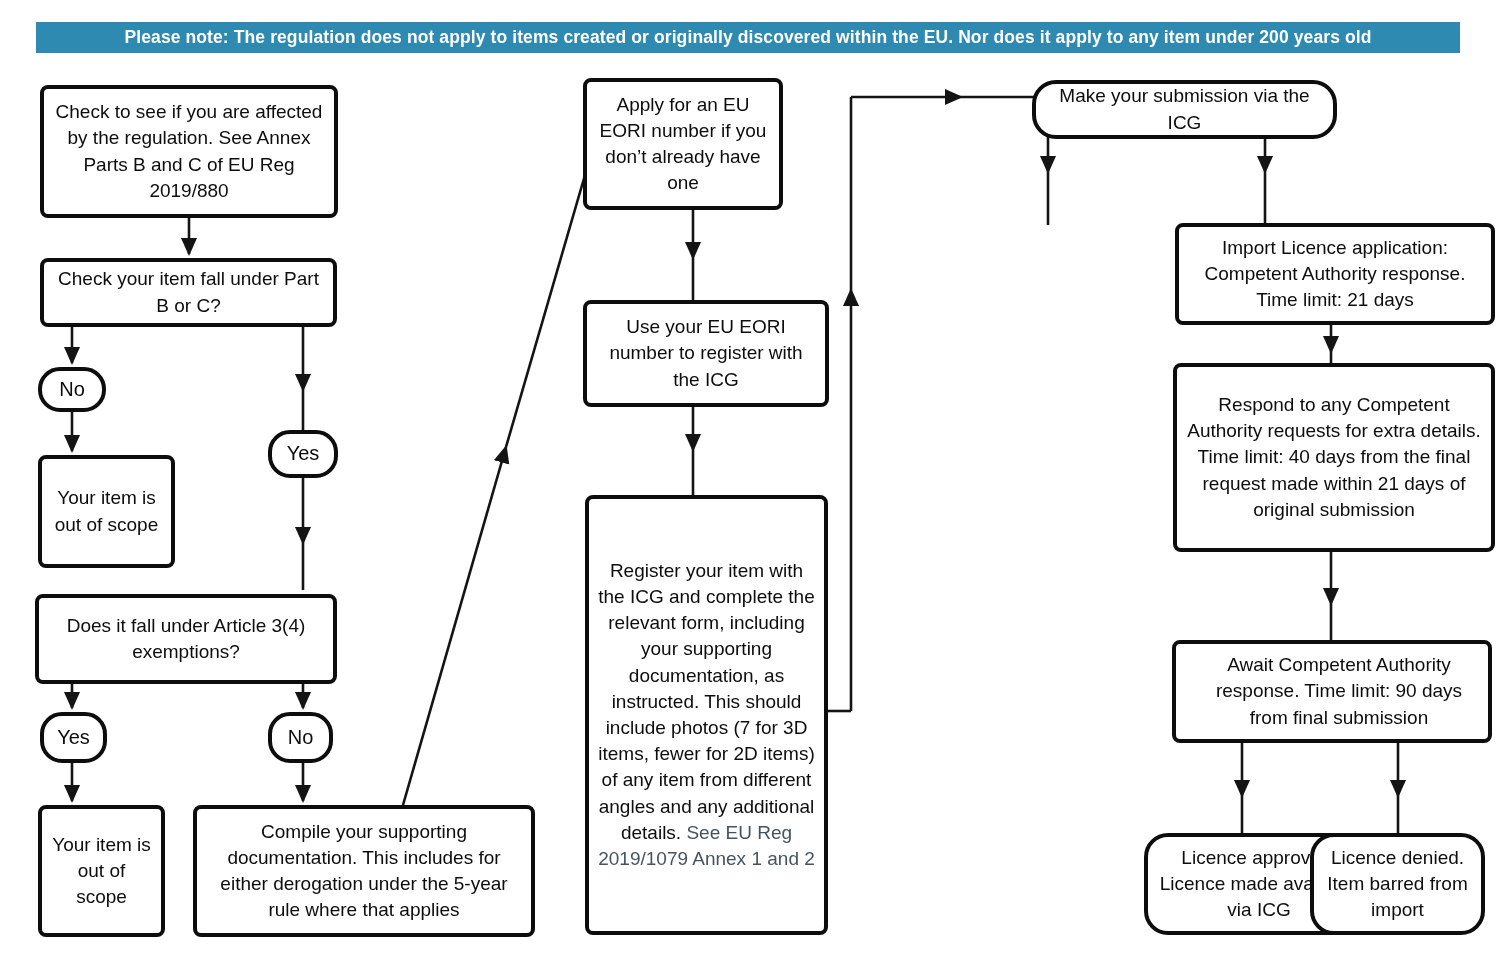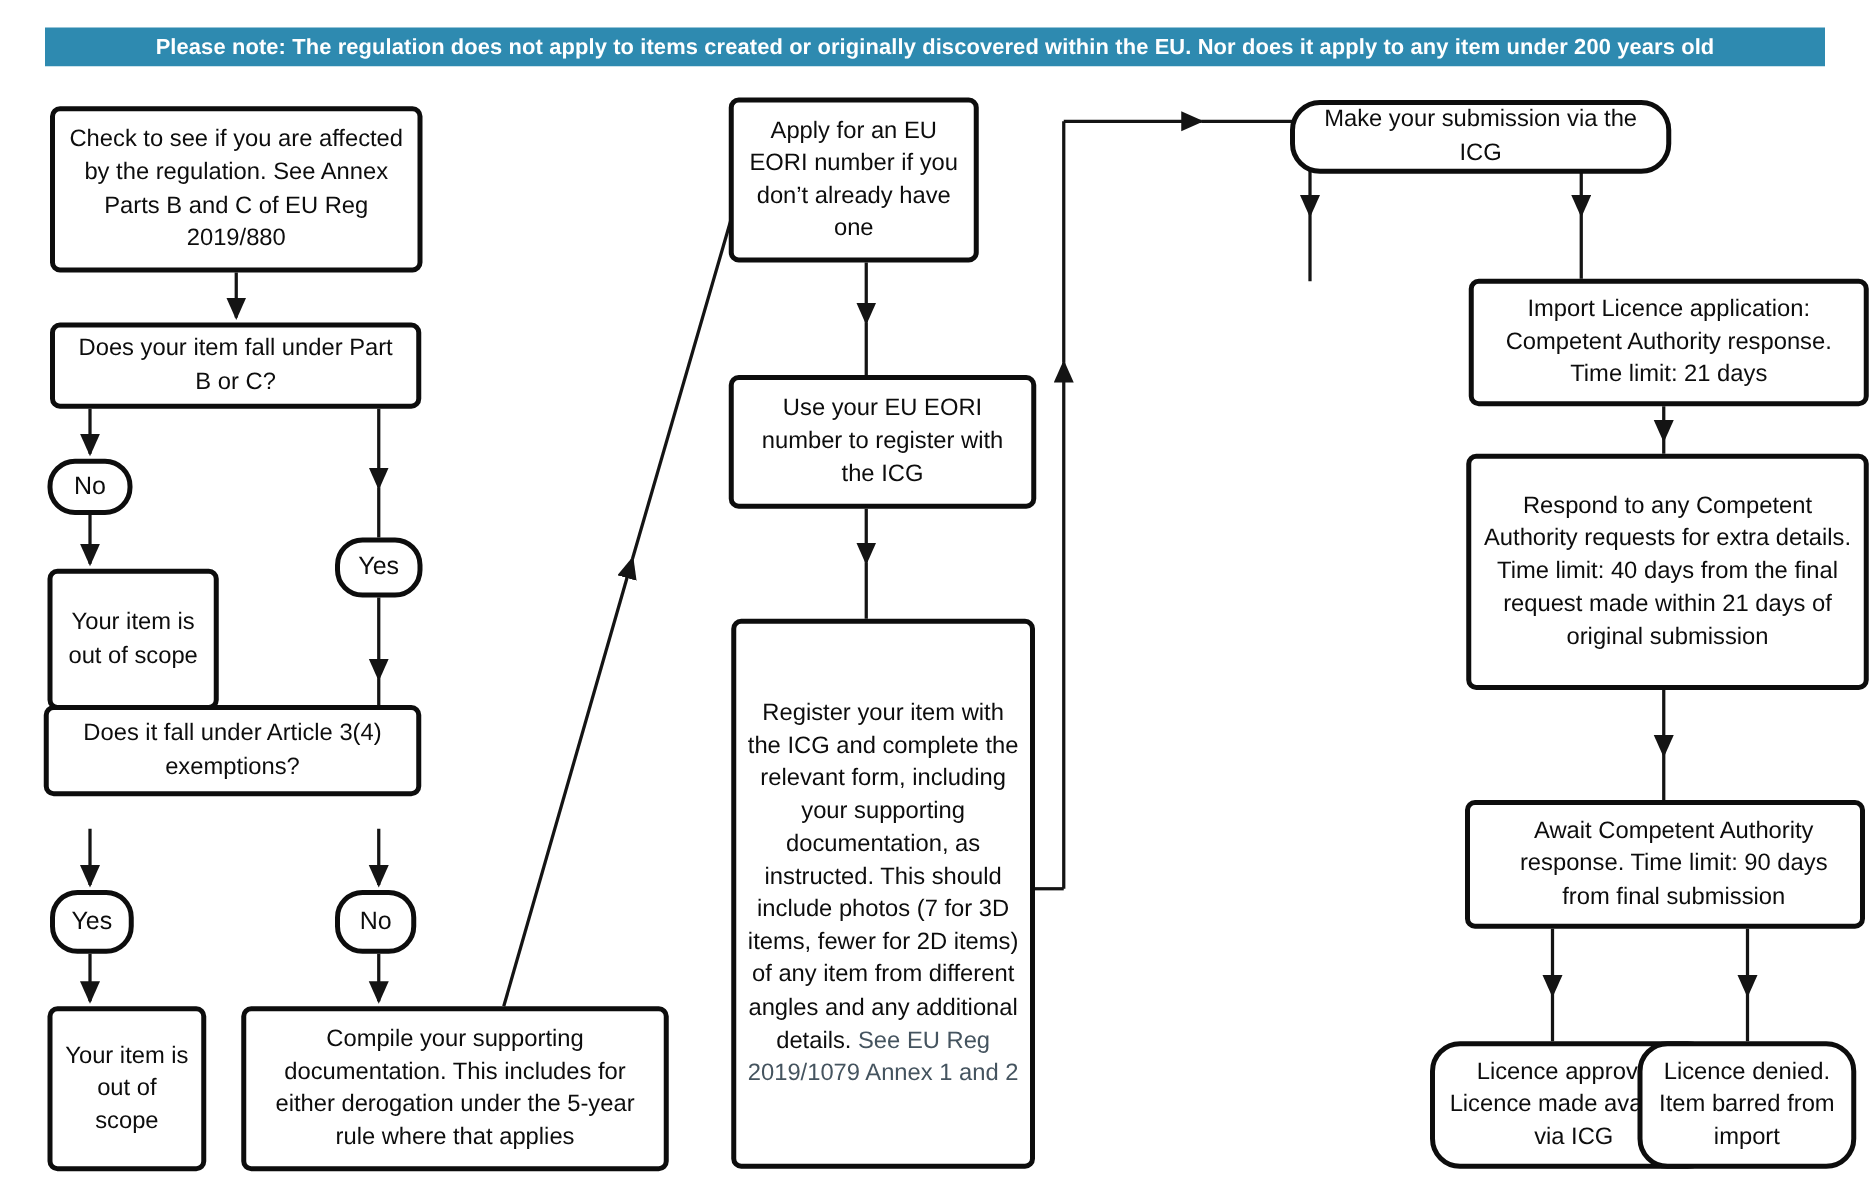--- a/index.html
+++ b/index.html
@@ -80,32 +80,32 @@
       <path d="M1242,796 V833"></path>
       <path d="M1398,743 V796" marker-end="url(#ah)"></path>
       <path d="M1398,796 V833"></path>
     </g>
   </svg>
 
   <div class="node" style="left:40px;top:85px;width:298px;height:133px;">
     <span>Check to see if you are affected by the regulation. See Annex Parts B and C of EU Reg 2019/880</span>
   </div>
   <div class="node" style="left:40px;top:258px;width:297px;height:69px;">
-    <span>Does your item fall under Part B or C?</span>
+    <span>Check your item fall under Part B or C?</span>
   </div>
   <div class="node oval" style="left:38px;top:367px;width:68px;height:45px;">
     <span>No</span>
   </div>
   <div class="node oval" style="left:268px;top:430px;width:70px;height:48px;">
     <span>Yes</span>
   </div>
   <div class="node" style="left:38px;top:455px;width:137px;height:113px;">
     <span>Your item is out of scope</span>
   </div>
-  <div class="node" style="left:35px;top:564px;width:302px;height:73px;">
+  <div class="node" style="left:35px;top:594px;width:302px;height:90px;">
     <span>Does it fall under Article 3(4) exemptions?</span>
   </div>
   <div class="node oval" style="left:40px;top:712px;width:67px;height:51px;">
     <span>Yes</span>
   </div>
   <div class="node oval" style="left:268px;top:712px;width:65px;height:51px;">
     <span>No</span>
   </div>
   <div class="node" style="left:38px;top:805px;width:127px;height:132px;">
     <span>Your item is out of scope</span>

